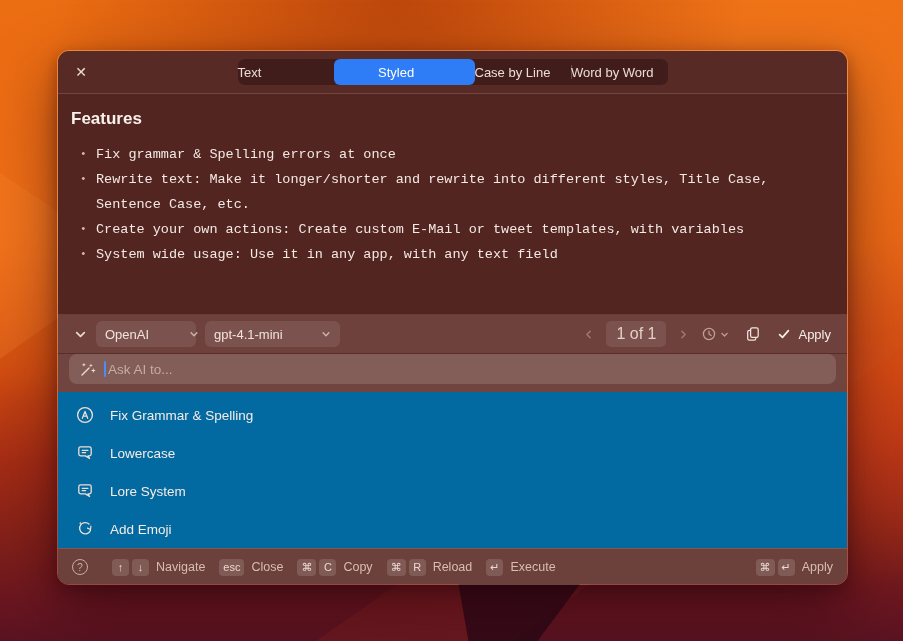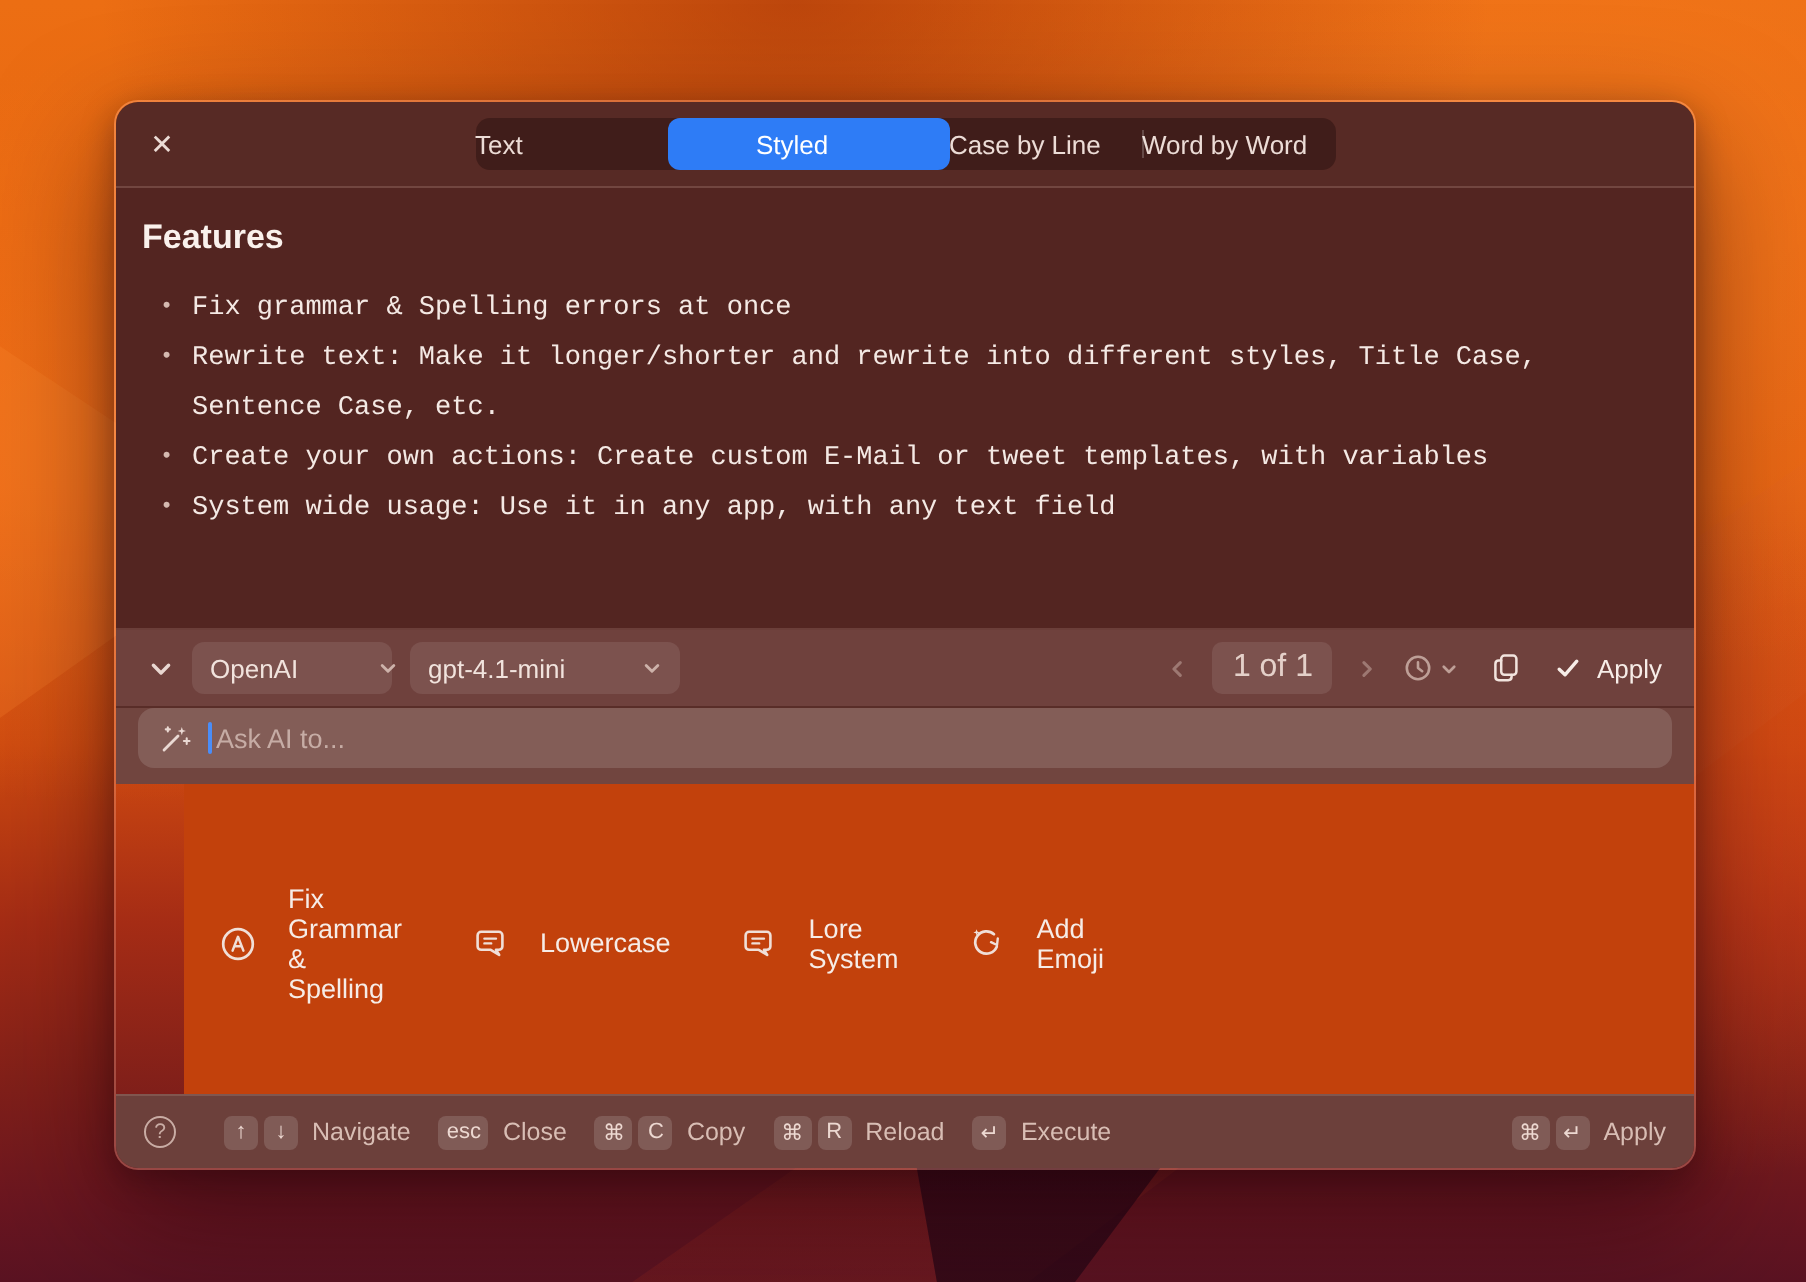--- a/index.html
+++ b/index.html
@@ -77,21 +77,21 @@
   
   .prompt-area{flex:0 0 38px;background:#71453f;display:flex;align-items:flex-start;
     padding:0 11px;box-sizing:border-box;}
   .prompt-box{flex:1;height:30px;background:rgba(255,255,255,.13);border-radius:8px;
     display:flex;align-items:center;padding:0 10px;gap:8px;box-sizing:border-box;}
   .wand{color:#ead9d3;}
   .caret{width:2px;height:16px;background:#4A8DF8;border-radius:1px;margin-right:-6px;}
   .placeholder{font-size:13.5px;color:#c6aca5;}
 
   
-  .action-list{flex:1;background:#c2410c;padding-top:4px;display:flex;flex-direction:row;margin-left:34px;}
+  .action-list{flex:1;background:#0369a1;padding-top:4px;display:flex;flex-direction:column;}
   .action-item{flex:0 0 38px;display:flex;align-items:center;gap:15px;
     padding:0 17px;font-size:13.5px;color:#f6ece7;}
   .action-icon{width:20px;height:20px;color:#f0dfd8;display:flex;
     align-items:center;justify-content:center;}
 
   
   .statusbar{flex:0 0 37px;background:#6c403b;border-top:1px solid rgba(255,220,205,.14);
     display:flex;align-items:center;padding:0 14px;gap:14px;
     font-size:12.5px;color:#d8bdb4;box-sizing:border-box;}
   .help{width:16px;height:16px;border:1.2px solid #c9aca4;border-radius:50%;

